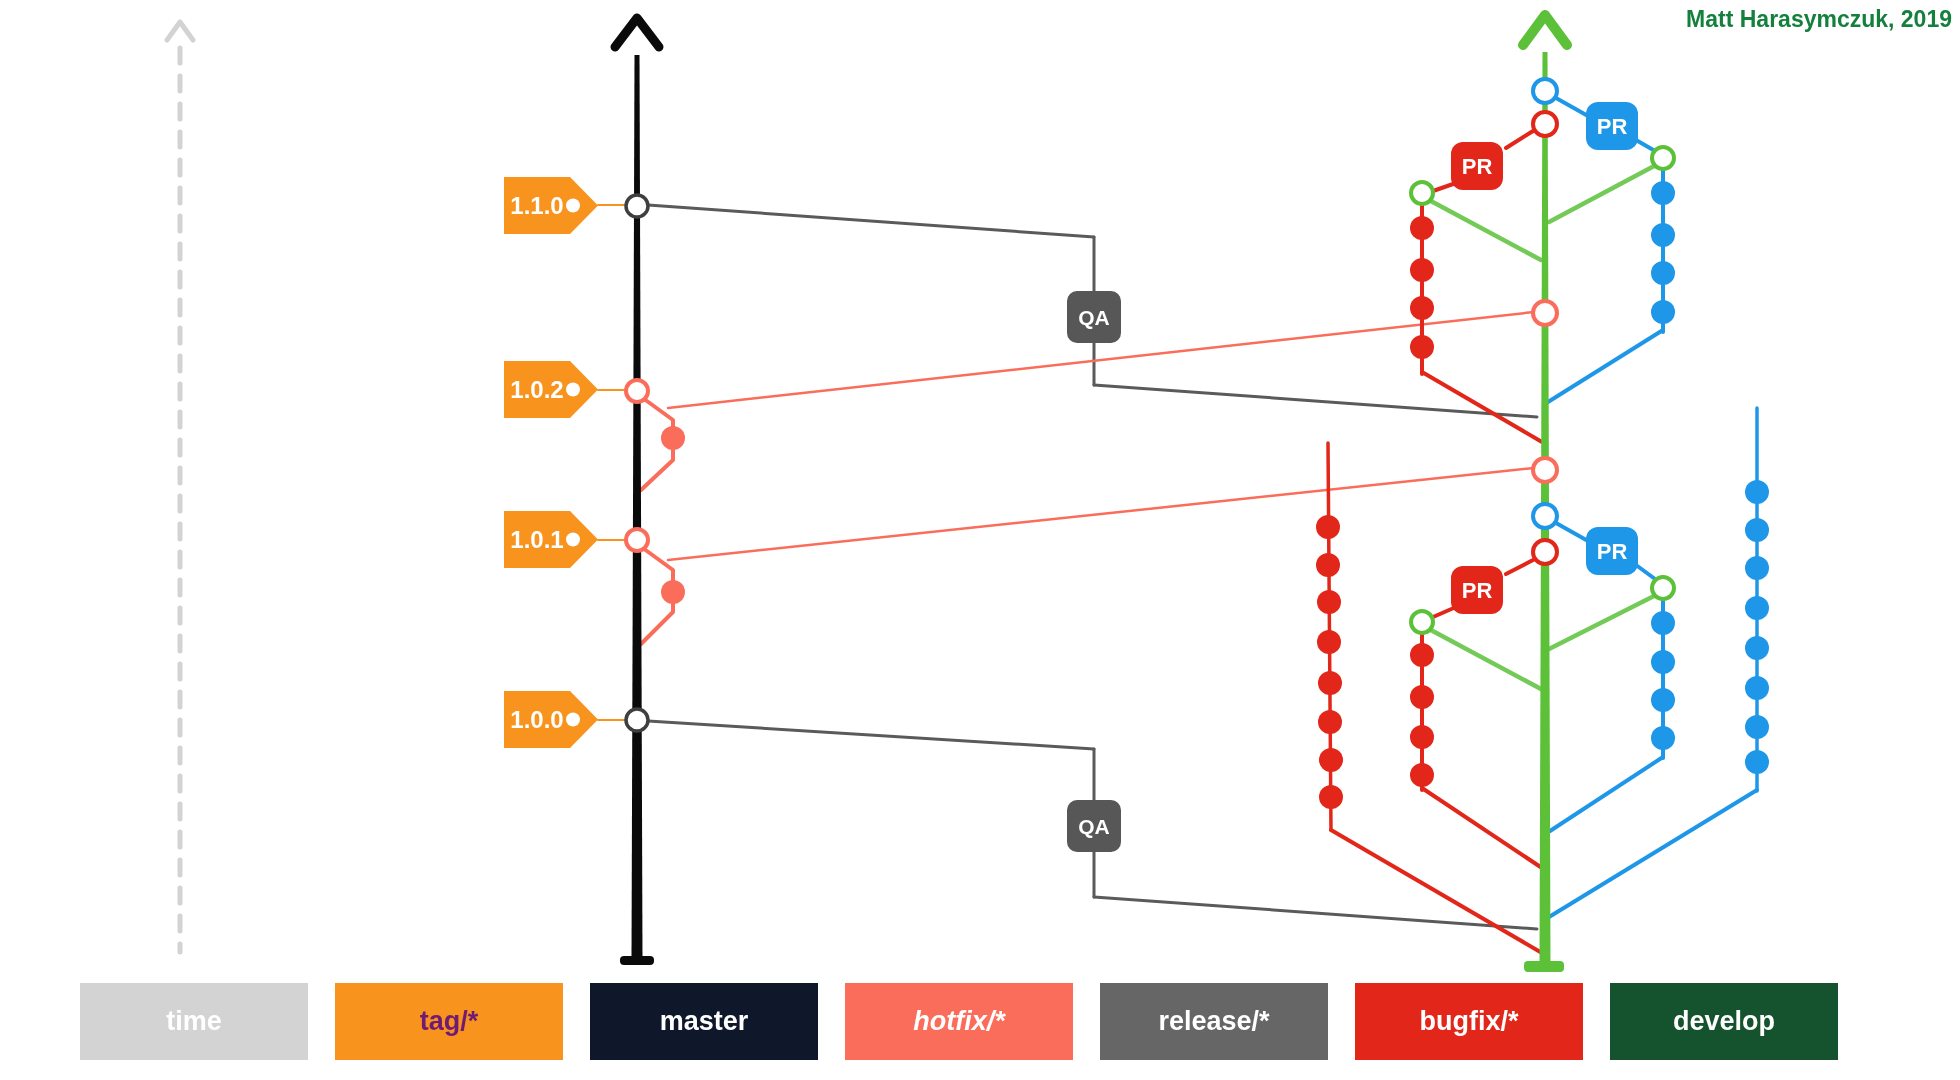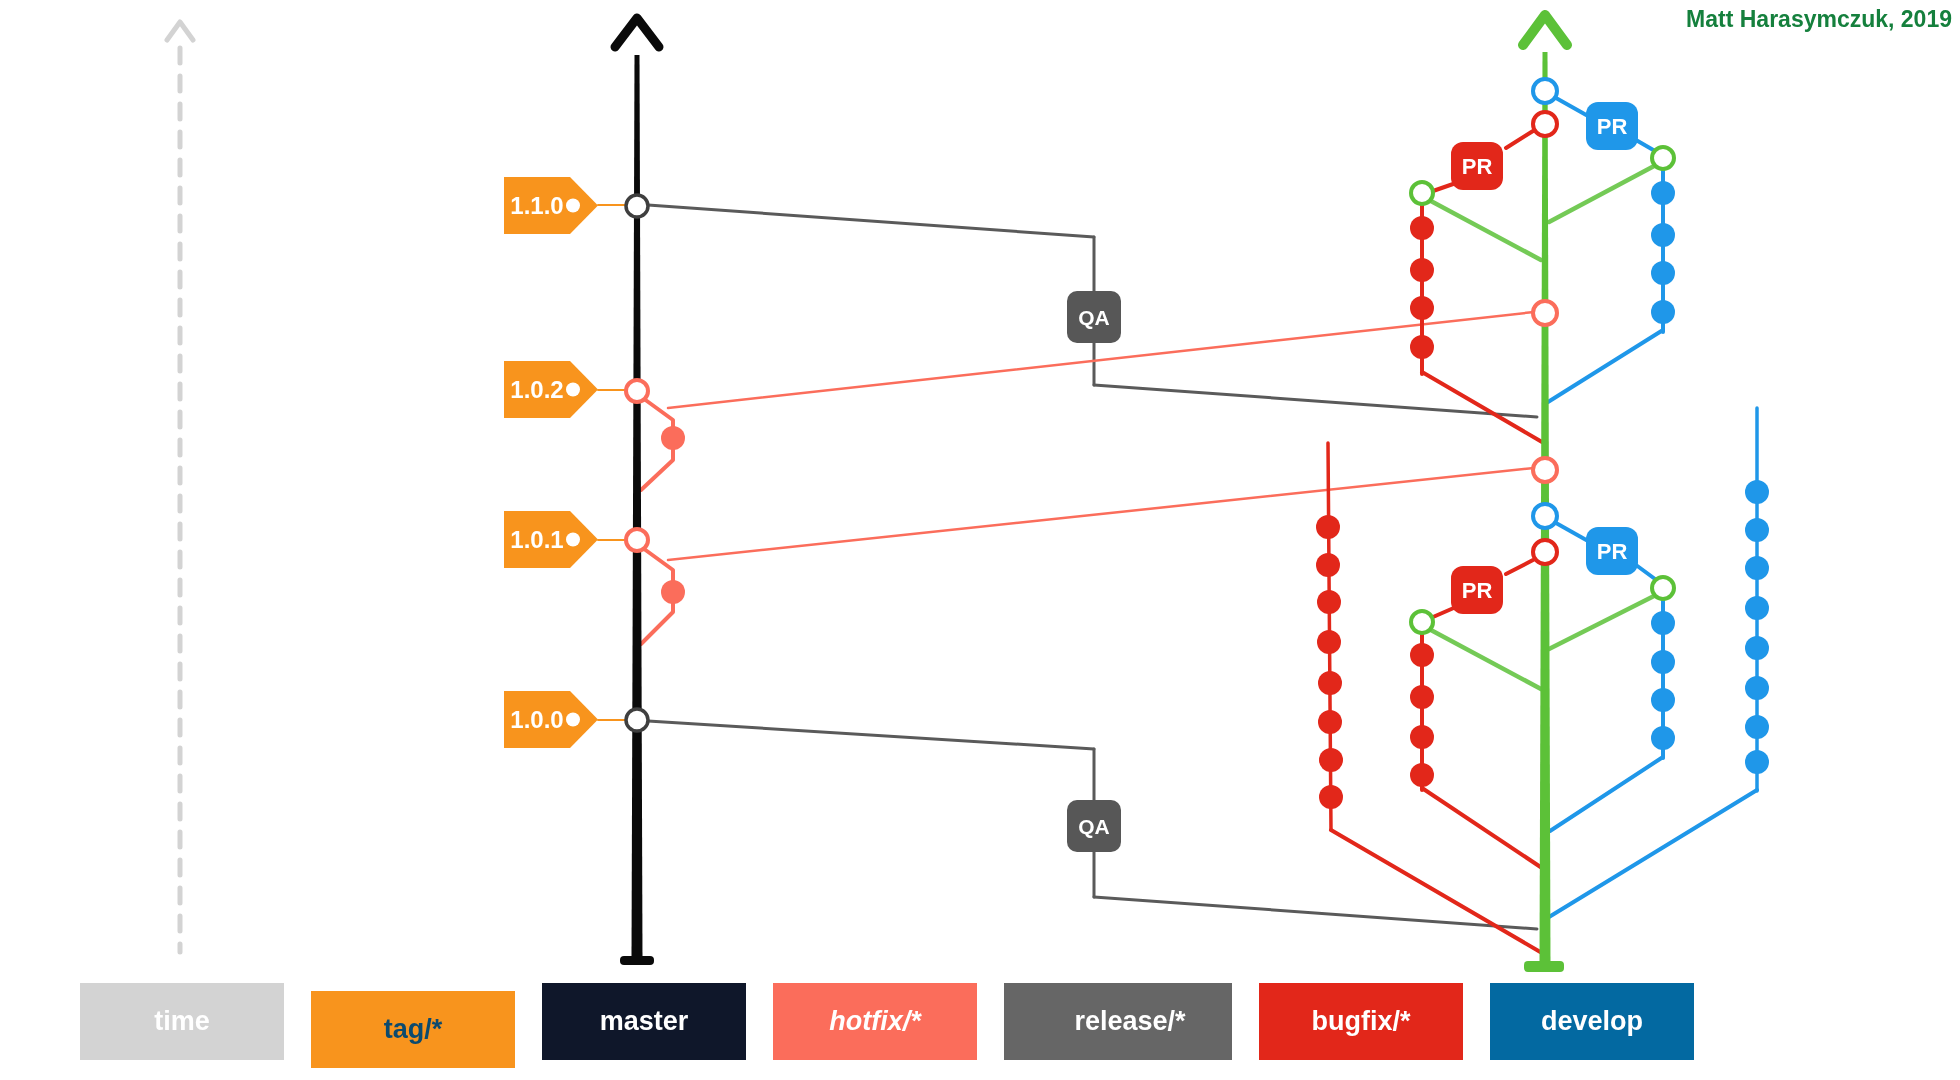--- a/index.html
+++ b/index.html
@@ -10,21 +10,21 @@
   #author-credit{
     position:absolute;top:6px;right:8px;
     font-size:23px;font-weight:bold;color:#15803d;letter-spacing:0px;
     z-index:5;
   }
   #diagram-svg{position:absolute;left:0;top:0;z-index:1;}
   #legend{
     position:absolute;left:80px;top:983px;display:flex;gap:27px;z-index:4;
   }
   .legend-box{
-    width:204px;height:77px;display:flex;align-items:center;justify-content:center;
+    width:228px;height:77px;display:flex;align-items:center;justify-content:center;
     font-size:27px;font-weight:bold;color:#fff;
   }
   .svg-badge-text{font-family:"Liberation Sans", sans-serif;font-weight:bold;fill:#fff;}
 </style>
 </head>
 <body>
 
 <div id="author-credit">Matt Harasymczuk, 2019</div>
 
 <svg id="diagram-svg" width="1960" height="1080" viewBox="0 0 1960 1080">
@@ -143,19 +143,19 @@
     <polygon points="504,511 570,511 598,539.5 570,568 504,568" fill="#F8941D"></polygon>
     <circle cx="573" cy="539.5" r="7" fill="#FFFFFF"></circle>
     <text x="537" y="548" text-anchor="middle" font-size="24" class="svg-badge-text">1.0.1</text>
     <polygon points="504,691 570,691 598,719.5 570,748 504,748" fill="#F8941D"></polygon>
     <circle cx="573" cy="719.5" r="7" fill="#FFFFFF"></circle>
     <text x="537" y="728" text-anchor="middle" font-size="24" class="svg-badge-text">1.0.0</text>
   </svg>
 
 <div id="legend">
   <div class="legend-box" style="background: rgb(211, 211, 211); color: rgb(255, 255, 255);">time</div>
-  <div class="legend-box" style="background: rgb(248, 148, 29); color: #0c4a6e; margin-top: 8px;">tag/*</div>
+  <div class="legend-box" style="background: rgb(248, 148, 29); color: #701a75;">tag/*</div>
   <div class="legend-box" style="background: #0f172a; color: rgb(255, 255, 255);">master</div>
   <div class="legend-box" style="background: rgb(251, 109, 91); color: rgb(255, 255, 255); font-style: italic;">hotfix/*</div>
-  <div class="legend-box" style="background: rgb(102, 102, 102); color: rgb(255, 255, 255); padding-left: 24px;">release/*</div>
+  <div class="legend-box" style="background: rgb(102, 102, 102); color: rgb(255, 255, 255);">release/*</div>
   <div class="legend-box" style="background: rgb(226, 39, 26); color: rgb(255, 255, 255);">bugfix/*</div>
-  <div class="legend-box" style="background: #0369a1; color: rgb(255, 255, 255); text-align: right;">develop</div>
+  <div class="legend-box" style="background: #14532d; color: rgb(255, 255, 255); text-align: right;">develop</div>
 </div>
 
 </body></html>

